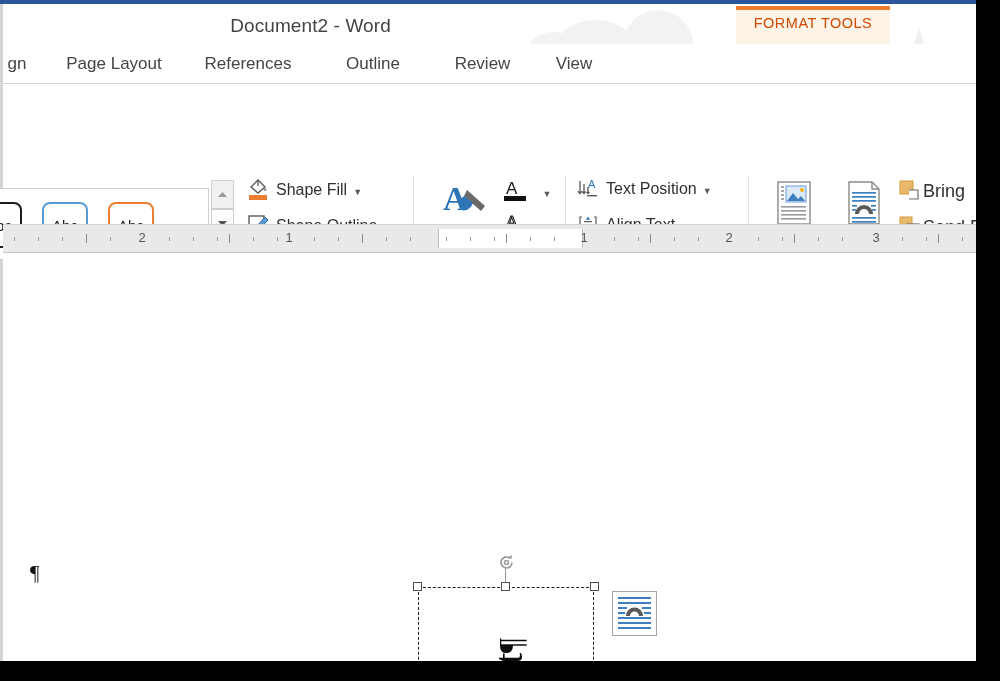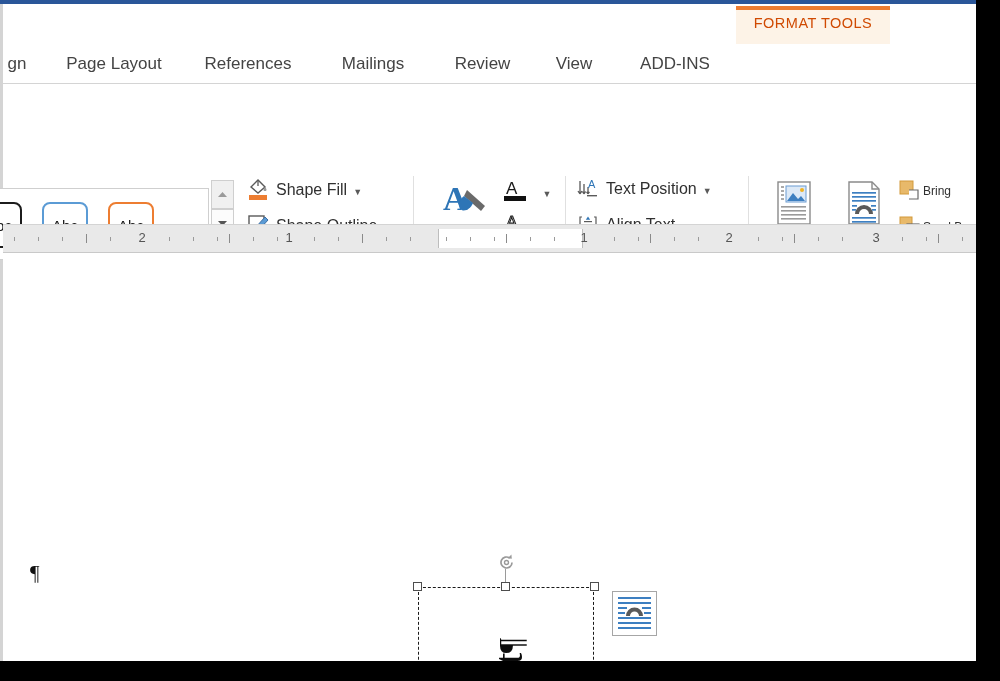--- a/index.html
+++ b/index.html
@@ -99,21 +99,21 @@
   .gal-btn.b3{top:58px;}
 
   
   .rb-item{position:absolute;display:flex;align-items:center;font-size:16px;color:#303030;white-space:nowrap;}
   .rb-item .lbl{margin-left:7px;}
   .caret{margin-left:6px;font-size:9px;color:#5a5a5a;position:relative;top:2px;}
 
   .bigbtn{position:absolute;text-align:center;font-size:15.5px;color:#303030;line-height:17px;}
 
   
-  .ar-item{position:absolute;display:flex;align-items:center;font-size:12px;color:#303030;white-space:nowrap;}
+  .ar-item{position:absolute;display:flex;align-items:center;font-size:18px;color:#303030;white-space:nowrap;}
 
   
   .ruler{
     position:absolute;left:3px;top:225px;width:973px;height:27px;
     background:#e9e9e9;border-bottom:1px solid #c9c9c9;
   }
   .ruler-white{position:absolute;top:4px;height:19px;background:#fff;border-left:1px solid #bdbdbd;border-right:1px solid #bdbdbd;}
   .rk{position:absolute;top:12px;width:1px;height:4px;background:#9a9a9a;}
   .rk.major{top:9px;height:9px;background:#8a8a8a;}
   .rnum{position:absolute;top:5px;font-size:13px;color:#555;text-align:center;width:16px;}
@@ -150,33 +150,41 @@
 </style>
 </head>
 <body>
 
 <div class="screen">
 
   <div class="winborder"></div>
   <div class="winborder-inner"></div>
   <div class="leftedge"></div>
 
+  <div class="titlebar">
+    <div class="cloudart">
+      <div class="cloud3"></div>
+        <div class="cloud1"></div>
+        <div class="cloud2"></div>
+      <div class="spark"></div>
+    </div>
+    <div class="title-text">Document2 - Word</div>
+  </div>
 
   <div class="ctxbanner"></div>
   <div class="ctxbanner-top"></div>
   <div class="ctxbanner-label">FORMAT TOOLS</div>
 
   <div class="tabstrip">
     <div class="tab" style="left:-16px;width:60px;">gn</div>
     <div class="tab" style="left:185px;width:120px;">References</div>
     <div class="tab" style="left:46px;width:130px;">Page Layout</div>
-    <div class="tab" style="left:315px;width:110px;">Mailings</div>
+    <div class="tab" style="left:315px;width:110px;">Outline</div>
     <div class="tab" style="left:535px;width:72px;">View</div>
     <div class="tab" style="left:432px;width:95px;">Review</div>
-    <div class="tab" style="left:617px;width:110px;">ADD-INS</div>
   </div>
   <div class="tabstrip-underline"></div>
 
   <div class="ribbon">
 
     <div class="gallery">
       <div class="sw s1">Abc</div>
       <div class="sw s2">Abc</div>
       <div class="sw s3">Abc</div>
     </div>

